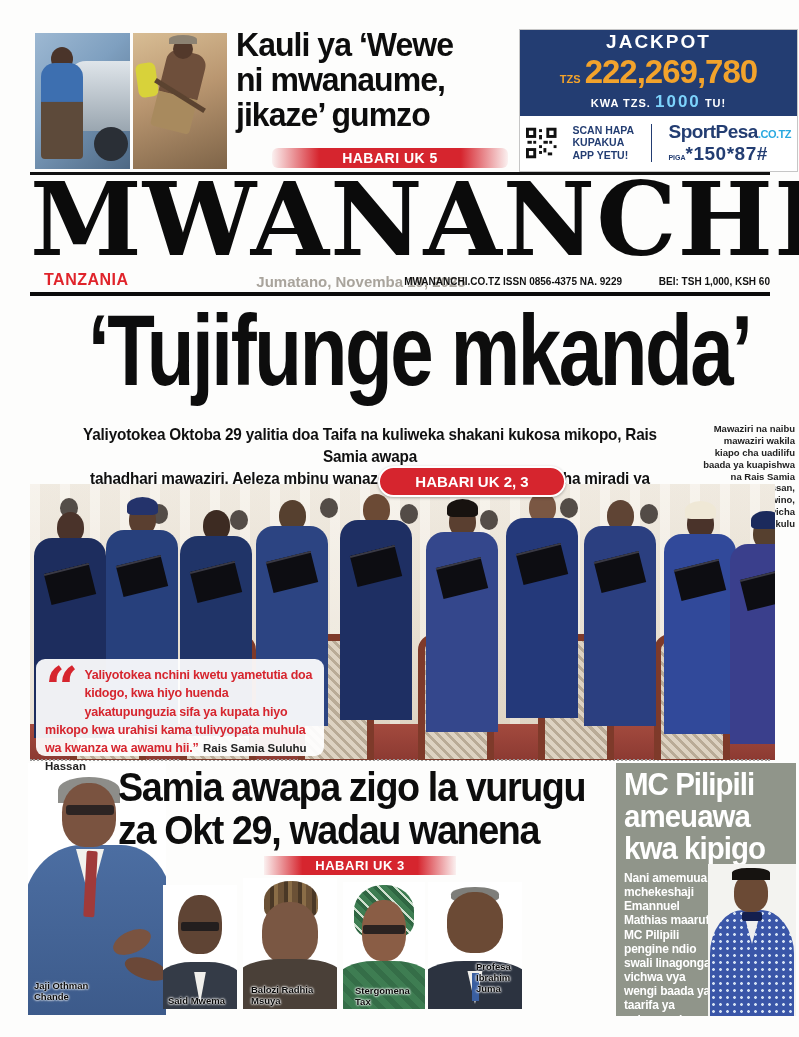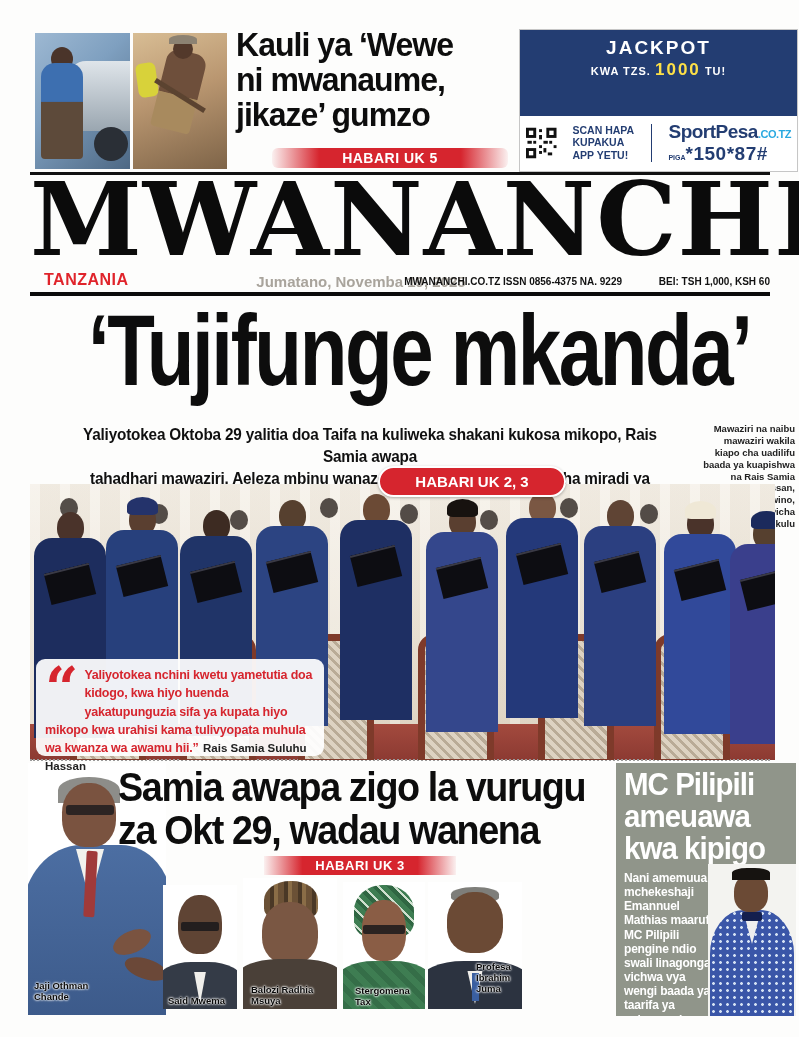--- a/index.html
+++ b/index.html
@@ -21,26 +21,26 @@
   .tp2 .shovel{position:absolute;left:18px;top:60px;width:58px;height:5px;background:#5b4330;transform:rotate(32deg);}
   .tp2 .vest{position:absolute;left:4px;top:30px;width:20px;height:34px;background:#d8d23a;border-radius:6px;transform:rotate(-8deg);}
 
   .top-headline{left:236px;top:28px;width:286px;font-weight:bold;font-size:33px;line-height:1.06;letter-spacing:-1px;color:#0d0d0d;white-space:pre-line;transform:scaleX(.97);transform-origin:left top;}
   .kicker-band{height:20px;display:flex;align-items:center;justify-content:center;color:#fff;font-weight:bold;font-size:14px;letter-spacing:.5px;background:linear-gradient(90deg,rgba(214,37,46,.06),#d6252e 20%,#d6252e 80%,rgba(214,37,46,.06));}
   .kb1{left:272px;top:148px;width:236px;border-radius:6px;}
 
   
   .jackpot{left:519px;top:29px;width:277px;height:141px;background:#fff;border:1px solid #c6c6c6;}
   .jp-top{height:86px;background:#233d72;color:#fff;text-align:center;position:relative;}
-  .jp-title{font-weight:bold;font-size:19px;letter-spacing:2px;padding-top:7px;}
+  .jp-title{font-weight:bold;font-size:19px;letter-spacing:2px;padding-top:1px;}
   .jp-amt-row{display:flex;align-items:baseline;justify-content:center;gap:4px;}
   .jp-tzs{color:#f2a32c;font-weight:bold;font-size:11px;}
   .jp-amt{color:#f2a32c;font-weight:bold;font-size:33px;letter-spacing:-1px;}
   .jp-kwa{font-size:11px;font-weight:bold;letter-spacing:1px;margin-top:1px;}
-  .jp-kwa .big{color:#fde047;font-size:17px;letter-spacing:2px;}
+  .jp-kwa .big{color:#7dd3fc;font-size:17px;letter-spacing:2px;}
   .jp-bot{height:53px;display:flex;align-items:center;padding:0 6px;gap:16px;}
   .jp-scan{color:#233d72;font-weight:bold;font-size:10.5px;line-height:1.15;width:86px;}
   .jp-div{width:2px;height:38px;background:#233d72;}
   .jp-right{display:flex;flex-direction:column;justify-content:center;}
   .jp-brand{font-weight:bold;font-size:19px;color:#233d72;letter-spacing:-.5px;}
   .jp-brand .co{font-size:11px;color:#2aa9e0;}
   .jp-ussd{font-weight:bold;font-size:19px;color:#233d72;letter-spacing:.5px;}
   .jp-ussd .piga{font-size:7px;letter-spacing:0;}
 
   .rule1{left:30px;top:172px;width:740px;height:3px;background:#111;}
@@ -134,20 +134,24 @@
   </div>
 </div>
 <div class="abs top-headline">Kauli ya ‘Wewe
 ni mwanaume,
 jikaze’ gumzo</div>
 <div class="abs kicker-band kb1">HABARI UK 5</div>
 
 <div class="abs jackpot">
   <div class="jp-top">
     <div class="jp-title">JACKPOT</div>
+    <div class="jp-amt-row">
+      <span class="jp-tzs">TZS</span>
+      <span class="jp-amt">222,269,780</span>
+    </div>
     <div class="jp-kwa">
       <span>KWA TZS.</span>
       <span class="big">1000</span>
       <span>TU!</span>
     </div>
   </div>
   <div class="jp-bot">
     <svg width="42" height="42" viewBox="0 0 21 21">
       <rect width="21" height="21" fill="#fff"></rect>
       <g fill="#111">

